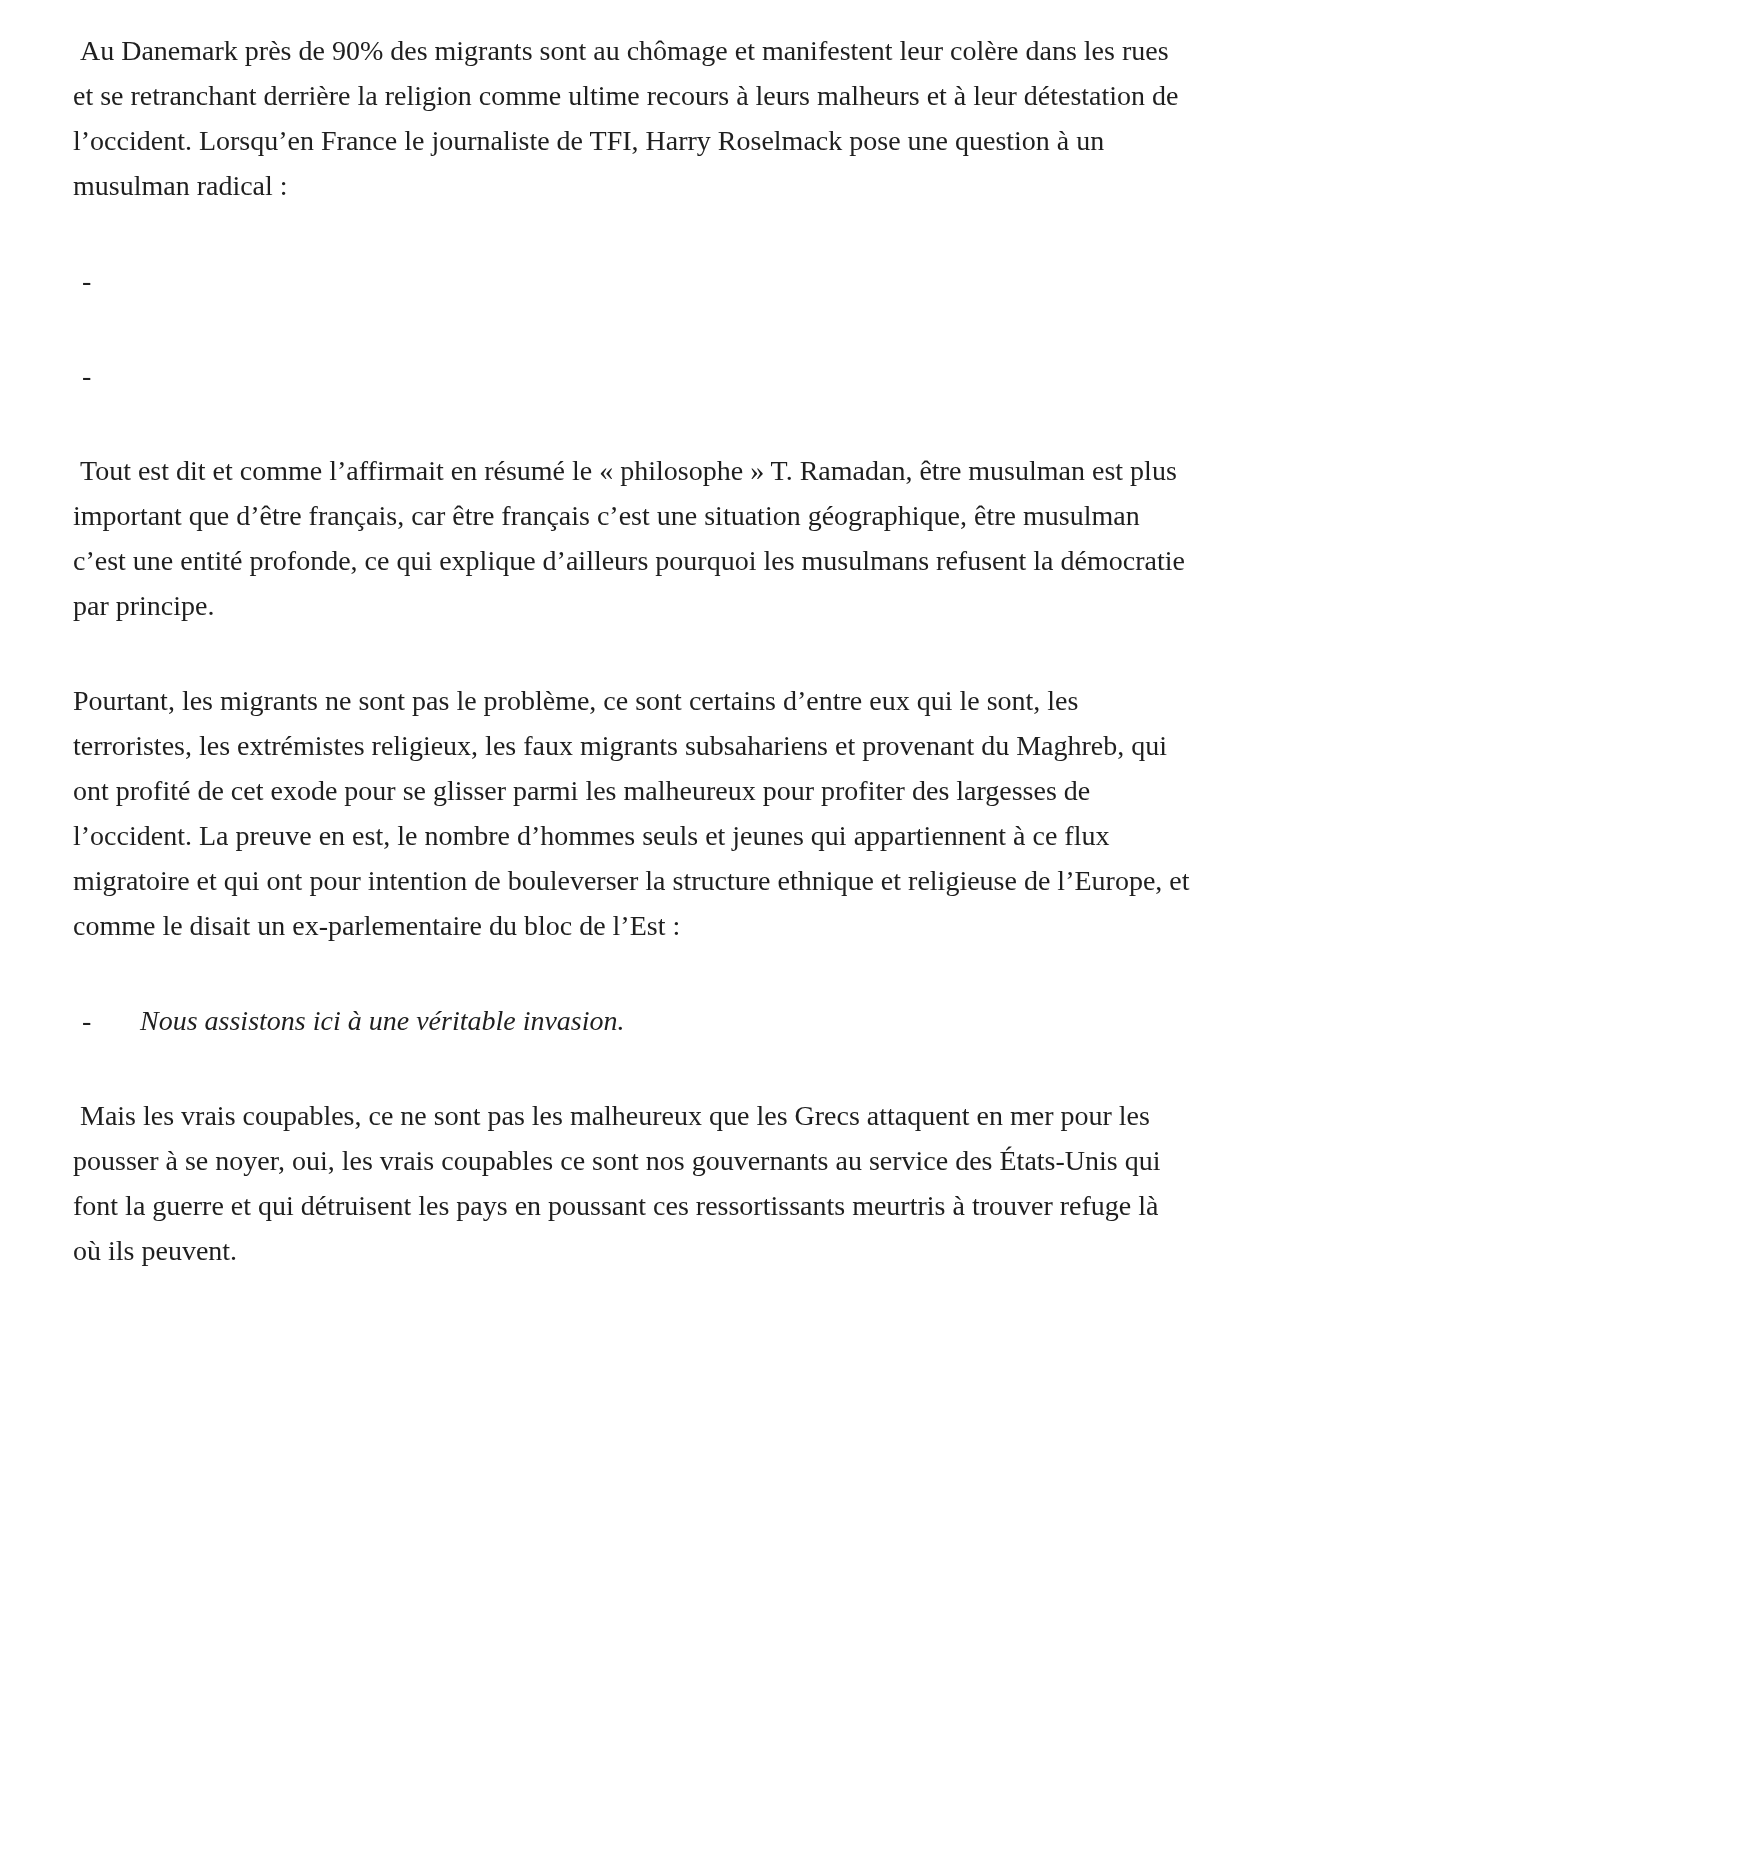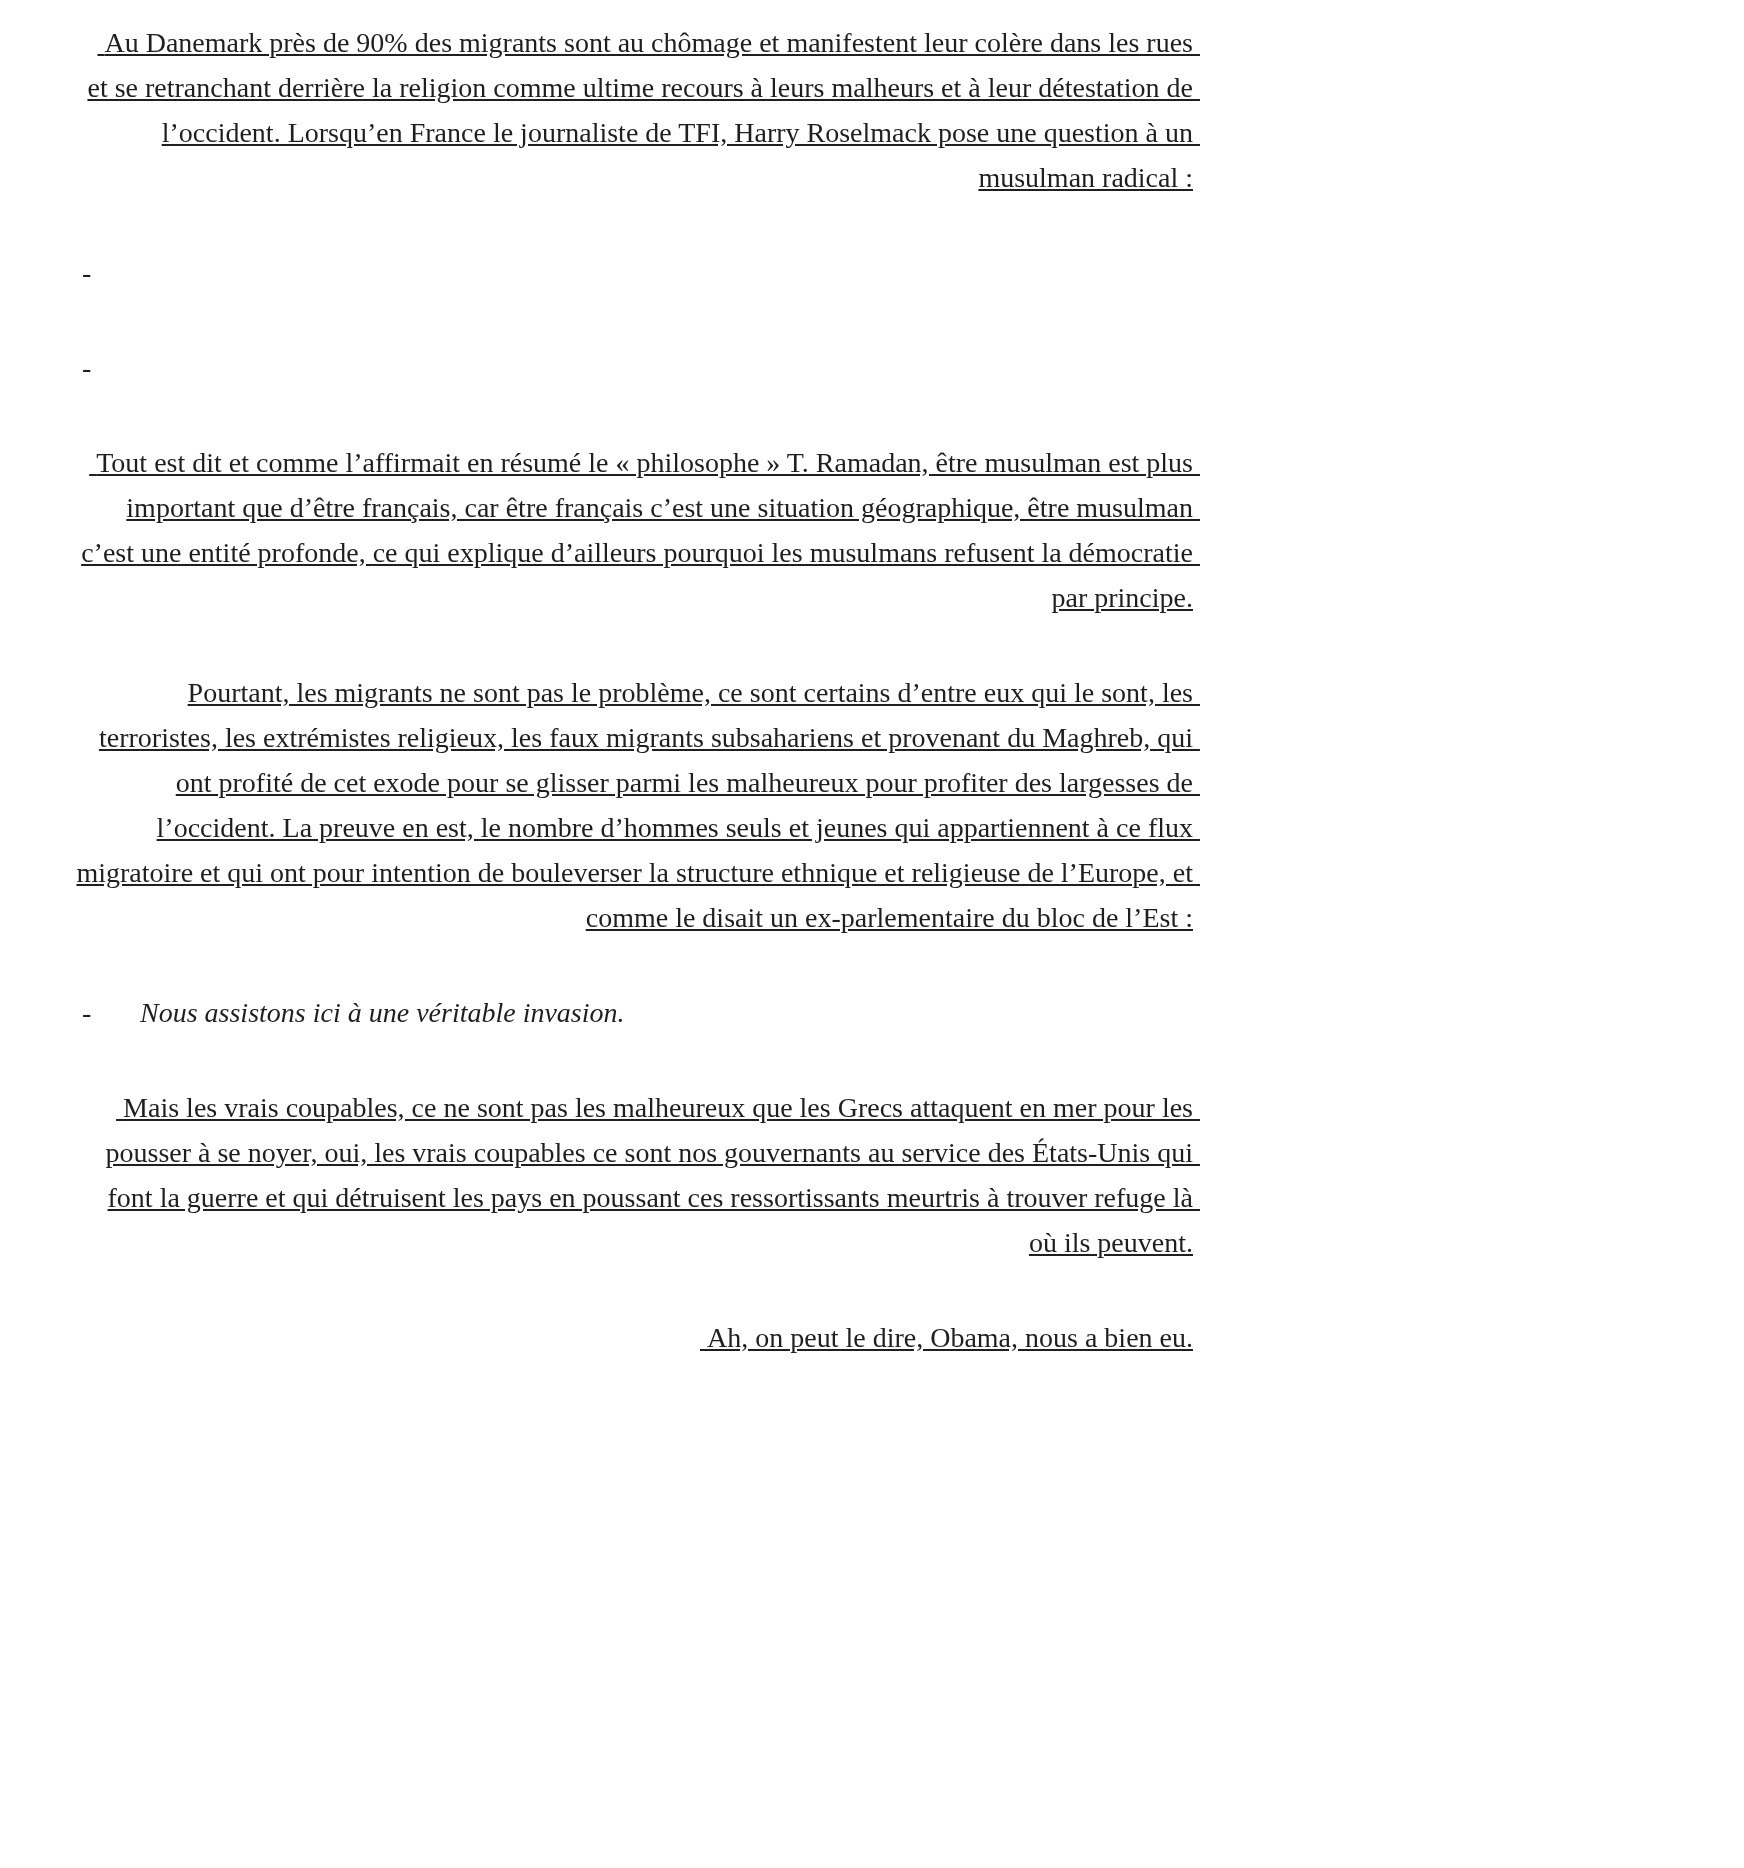--- a/index.html
+++ b/index.html
@@ -16,24 +16,23 @@
   }
   .page {
     box-sizing: border-box;
     padding: 20px 0 0 73px;
     width: 1260px;
   }
   .para {
     width: 1120px;
     font-size: 28px;
     line-height: 45px;
-    margin: 0 0 50px 0;
+    margin: 8px 0 50px 0;
     white-space: pre-wrap;
-    text-align: right;
-    text-decoration: underline;
+    text-align: left;
   }
   .dialogue {
     display: flex;
     font-size: 28px;
     line-height: 45px;
     margin: 0 0 50px 0;
   }
   .dash {
     flex: 0 0 auto;
     width: 58px;
@@ -63,16 +62,15 @@
 
   <p class="para">Pourtant, les migrants ne sont pas le problème, ce sont certains d’entre eux qui le sont, les terroristes, les extrémistes religieux, les faux migrants subsahariens et provenant du Maghreb, qui ont profité de cet exode pour se glisser parmi les malheureux pour profiter des largesses de l’occident. La preuve en est, le nombre d’hommes seuls et jeunes qui appartiennent à ce flux migratoire et qui ont pour intention de bouleverser la structure ethnique et religieuse de l’Europe, et comme le disait un ex-parlementaire du bloc de l’Est :</p>
 
   <div class="dialogue">
     <span class="dash">-</span>
     <span class="dtext">Nous assistons ici à une véritable invasion.</span>
   </div>
 
   <p class="para"> Mais les vrais coupables, ce ne sont pas les malheureux que les Grecs attaquent en mer pour les pousser à se noyer, oui, les vrais coupables ce sont nos gouvernants au service des États-Unis qui font la guerre et qui détruisent les pays en poussant ces ressortissants meurtris à trouver refuge là où ils peuvent.</p>
 
-  <p class="para"> Ah, on peut le dire, Obama, nous a bien eu.</p>
 
 
 </main>
 
 </body></html>

